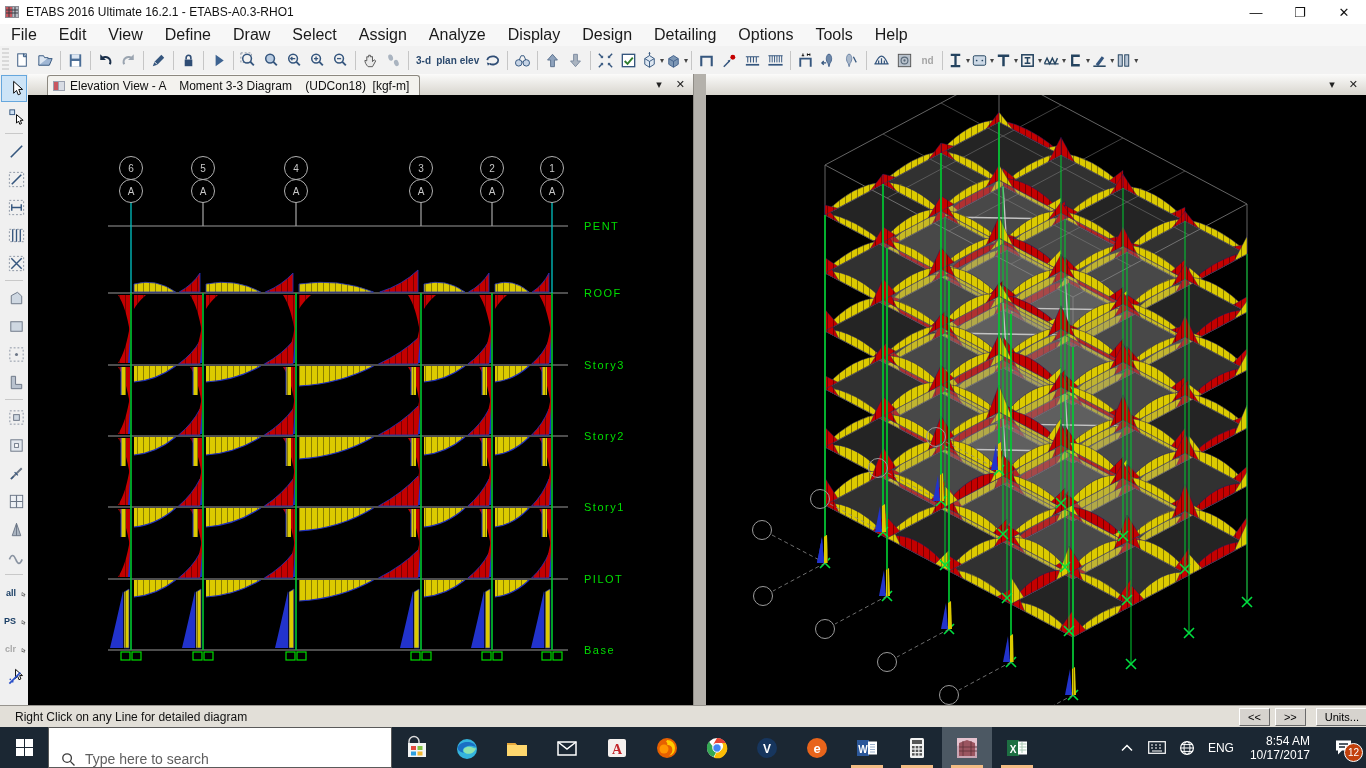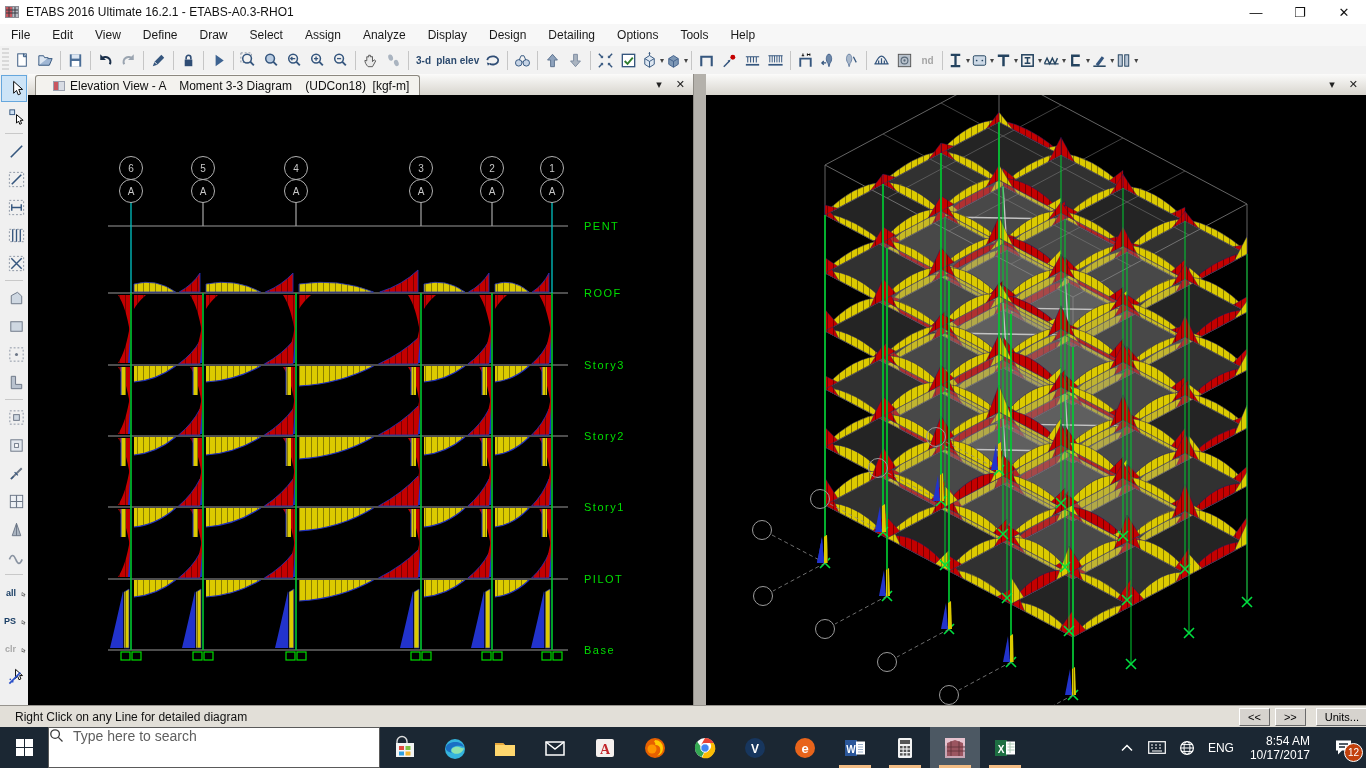--- a/index.html
+++ b/index.html
@@ -6,21 +6,21 @@
   body{width:1366px;height:768px;overflow:hidden;position:relative;
        font-family:"Liberation Sans",sans-serif;background:#000;-webkit-font-smoothing:antialiased;}
   
   .titlebar{position:absolute;top:0;left:0;width:1366px;height:24px;background:#ffffff;
             display:flex;align-items:center;font-size:12px;color:#111;}
   .titlebar .appico{margin:0 6px 0 4px;display:flex;}
   .wincontrols{margin-left:auto;display:flex;height:100%;}
   .wbtn{width:44px;display:flex;align-items:center;justify-content:center;font-size:13px;color:#111;}
   
   .menubar{position:absolute;top:24px;left:0;width:1366px;height:22px;background:#f7f7f7;
-           display:flex;align-items:center;font-size:12px;color:#1a1a1a;border-bottom:1px solid #e3e3e3;}
+           display:flex;align-items:center;font-size:16px;color:#1a1a1a;border-bottom:1px solid #e3e3e3;}
   .menu-item{padding:3px 11px;}
   
   .toolbar{position:absolute;top:46px;left:0;width:1366px;height:28px;background:#f2f2f2;
            border-bottom:1px solid #cfcfcf;display:flex;align-items:center;overflow:hidden;}
   .tbtn{min-width:23px;height:25px;display:flex;align-items:center;justify-content:center;flex:0 0 auto;}
   .tbtn .dd{font-size:8px;color:#444;margin-left:1px;}
   .tbtxt{font-size:10px;color:#2c4a6e;font-weight:bold;}
   .tbtxt.dis{color:#a6a6a6;}
   .tsep{width:1px;height:19px;background:#c6c6c6;margin:0 3px;flex:0 0 auto;}
   .thandle{width:7px;height:24px;margin:0 2px;background:repeating-linear-gradient(#d9d9d9 0 2px,#f2f2f2 2px 4px);flex:0 0 auto;}
@@ -32,37 +32,37 @@
   .ltbtn.active{background:#cde4f7;border:1px solid #66a7dd;}
   .ltsep{width:18px;height:1px;background:#c9c9c9;margin:3px 0;}
   .lttxt{font-size:9px;font-weight:bold;color:#1b3f66;}
   .lttxt.dis{color:#a8a8a8;}
   .panel{position:absolute;top:0;height:631px;}
   .panel-left{left:28px;width:665px;}
   .panel-right{left:706px;width:660px;}
   .splitter{position:absolute;left:693px;top:0;width:13px;height:631px;background:#b4b1ab;border-left:1px solid #8f8c86;border-right:1px solid #8f8c86;}
   .tabstrip{position:relative;height:21px;background:linear-gradient(#fbfbfa,#d8d5ce);
             border-bottom:1px solid #96938c;display:flex;align-items:flex-end;}
-  .tab{height:19px;margin-left:7px;display:flex;align-items:center;gap:4px;padding:0 10px 0 16px;
+  .tab{height:19px;margin-left:19px;display:flex;align-items:center;gap:4px;padding:0 10px 0 4px;
        font-size:12px;color:#101010;white-space:pre;border:1px solid #8c8880;border-bottom:none;border-radius:3px 3px 0 0;}
   .tab.inactive{background:#f3f2ee;}
   .tab.active{background:linear-gradient(#dcebfb,#a9c9ec);border-color:#4f77a8;}
   .tabctrl{position:absolute;right:8px;top:4px;display:flex;gap:14px;font-size:11px;color:#222;align-items:center;}
   .canvas{position:absolute;top:21px;left:0;right:0;bottom:0;background:#000;overflow:hidden;}
   
   .statusbar{position:absolute;top:705px;left:0;width:1366px;height:22px;background:#e2dfd8;
              border-top:1px solid #97948e;display:flex;align-items:center;font-size:12px;color:#111;padding-left:10px;}
   .statusmsg{padding-left:5px;}
   .sb-right{margin-left:auto;display:flex;align-items:center;padding-right:8px;}
   .sbtn{height:18px;border:1px solid;border-color:#ffffff #6a6a6a #6a6a6a #ffffff;background:#d6d3ce;
         font-size:11px;padding:1px 8px;margin-left:5px;font-family:"Liberation Sans",sans-serif;}
   
   .taskbar{position:absolute;top:727px;left:0;width:1366px;height:41px;background:#1b2733;display:flex;align-items:stretch;}
   .startbtn{width:48px;display:flex;align-items:center;justify-content:center;}
-  .searchbox{width:330px;background:#ffffff;border:1px solid #5a5a5a;display:flex;align-items:flex-start;gap:9px;padding-left:0;}
+  .searchbox{width:330px;background:#ffffff;border:1px solid #5a5a5a;display:flex;align-items:flex-end;gap:9px;padding-left:12px;}
   .searchbox span{font-size:14px;color:#5f5f5f;}
   .tapp{width:50px;display:flex;align-items:center;justify-content:center;position:relative;}
   .tapp.active{background:rgba(170,180,190,.35);}
   .underline{position:absolute;bottom:0;left:9px;right:9px;height:3px;background:#f2bc84;}
   .tray{margin-left:auto;display:flex;align-items:center;color:#fff;}
   .trayico{display:flex;align-items:center;justify-content:center;width:30px;height:41px;}
   .lang{font-size:12px;width:38px;text-align:center;}
   .clock{font-size:12px;line-height:14px;text-align:right;padding:0 10px;}
   .notif{position:relative;width:46px;height:41px;display:flex;align-items:center;justify-content:center;}
   .badge{position:absolute;right:3px;bottom:6px;width:17px;height:17px;border-radius:50%;

